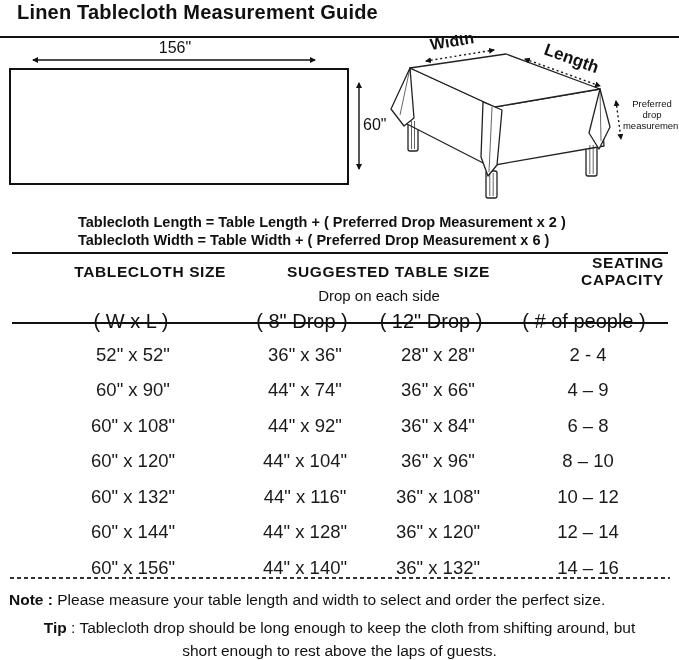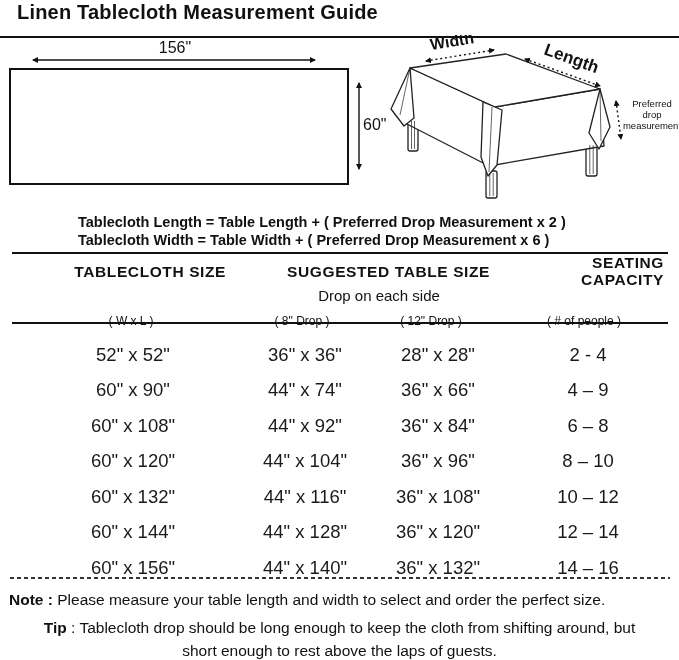--- a/index.html
+++ b/index.html
@@ -25,21 +25,21 @@
   .rule-a { top:252px; left:12px; width:656px; height:2px; background:#111; }
   .rule-b { top:322px; left:12px; width:656px; height:2px; background:#111; }
 
   table.size-table { position:absolute; left:20px; top:254px; width:644px;
     border-collapse:collapse; table-layout:fixed; text-align:center; }
   table.size-table th, table.size-table td { padding:0; line-height:1.1; }
   .h-main { font-size:15.5px; font-weight:bold; letter-spacing:0.6px; height:23px; vertical-align:middle;text-align:right; }
   .h-main.c1 { padding-right:20px; }
   .h-main.c23 { padding-right:22px; }
   .h-sub { font-size:15px; font-weight:normal; height:17px; vertical-align:top; padding-right:22px; }
-  .h-unit { font-size:12px; font-weight:normal; height:32px; vertical-align:middle; }
+  .h-unit { font-size:20px; font-weight:normal; height:32px; vertical-align:middle; }
   .h-unit.u1 { padding-right:4px; }
   .h-unit.u2 { padding-right:6px; }
   .h-unit.u3 { padding-right:14px; }
   .h-unit.u4 { padding-right:8px; }
   tbody.rows td { font-size:18.5px; height:35.5px; vertical-align:middle; color:#1a1a1a; }
 
   .dashed-rule { top:577px; left:10px; width:660px; height:2px;
     background:repeating-linear-gradient(90deg,#333 0 4px, transparent 4px 7px); }
 
   .note-line { top:591px; left:9px; width:679px; text-align:left; font-size:15.5px; white-space:nowrap; }

